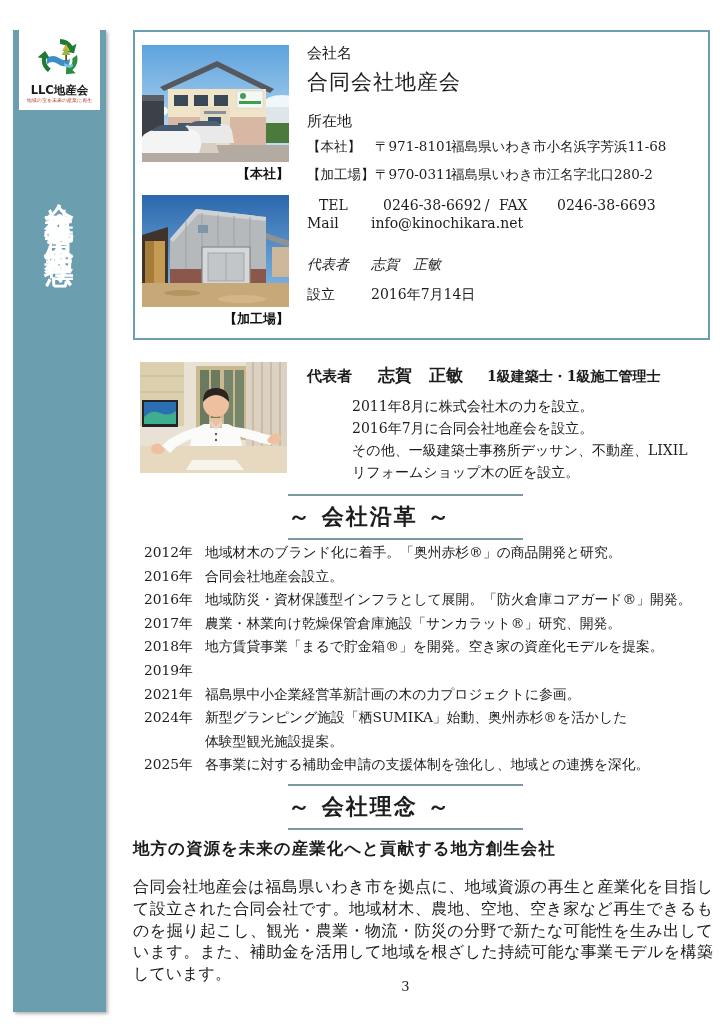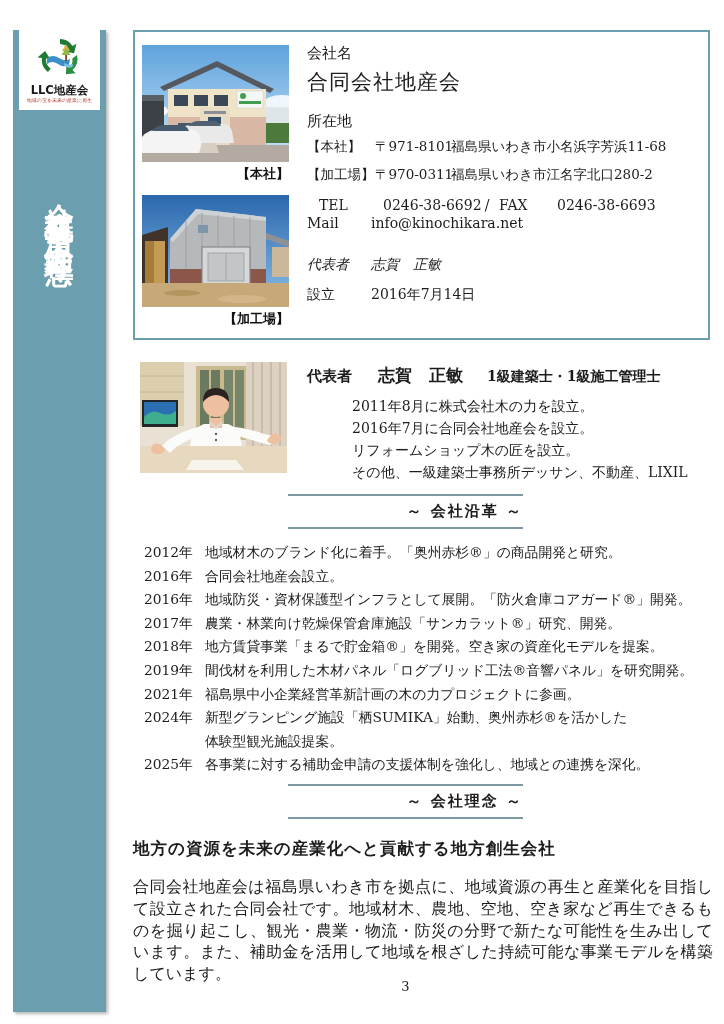--- a/index.html
+++ b/index.html
@@ -54,23 +54,23 @@
   .r-est .lbl{width:64px;}
   
   .rep-photo{left:140px;top:362px;}
   .rep-head{position:absolute;left:307px;top:364px;white-space:nowrap;display:flex;align-items:baseline;}
   .rep-head .rh-label{font-size:15px;font-weight:bold;}
   .rep-head .rh-name{font-size:17px;font-weight:bold;margin-left:26px;}
   .rep-head .rh-qual{font-size:14px;font-weight:bold;margin-left:24px;}
   .rep-bio{position:absolute;left:307px;top:395px;font-size:14px;line-height:22px;margin-left:45px;}
   
   .sec-heading{
-    position:absolute;left:288px;width:235px;text-align:right;
+    position:absolute;left:288px;width:235px;text-align:left;
     border-top:2px solid #7c99a3;border-bottom:2px solid #7c99a3;
-    padding:6px 0;font-size:15px;font-weight:bold;letter-spacing:2px;box-sizing:border-box;
+    padding:6px 0;font-size:22px;font-weight:bold;letter-spacing:2px;box-sizing:border-box;
   }
   .h-history{top:494px;}
   .h-philosophy{top:784px;}
   
   .timeline{position:absolute;left:144px;top:541px;width:572px;font-size:13.8px;}
   .tl-row{display:flex;line-height:23.6px;}
   .tl-year{width:61px;flex:none;}
   .tl-text{white-space:pre-line;}
   
   .phil-statement{position:absolute;left:133px;top:838px;width:579px;font-weight:bold;font-size:16.5px;letter-spacing:1px;}
@@ -258,23 +258,23 @@
     <span class="rh-label">代表者</span>
     <span class="rh-name">志賀　正敏</span>
     <span class="rh-qual">1級建築士・1級施工管理士</span>
   </div>
   <div class="rep-bio">
 
       <div>2011年8月に株式会社木の力を設立。</div>
 
       <div>2016年7月に合同会社地産会を設立。</div>
 
+      <div>その他、一級建築士事務所デッサン、不動産、LIXIL</div>
+
       <div>リフォームショップ木の匠を設立。</div>
-
-      <div>その他、一級建築士事務所デッサン、不動産、LIXIL</div>
     </div>
 
   <div class="sec-heading h-history">～ 会社沿革 ～</div>
   <div class="timeline">
 
       <div class="tl-row">
         <span class="tl-year">2012年</span>
         <span class="tl-text">地域材木のブランド化に着手。「奥州赤杉®」の商品開発と研究。</span>
       </div>
 
@@ -293,21 +293,20 @@
         <span class="tl-text">農業・林業向け乾燥保管倉庫施設「サンカラット®」研究、開発。</span>
       </div>
 
       <div class="tl-row">
         <span class="tl-year">2018年</span>
         <span class="tl-text">地方賃貸事業「まるで貯金箱®」を開発。空き家の資産化モデルを提案。</span>
       </div>
 
       <div class="tl-row">
         <span class="tl-year">2019年</span>
-        <span class="tl-text">間伐材を利用した木材パネル「ログブリッド工法®音響パネル」を研究開発。</span>
       </div>
 
       <div class="tl-row">
         <span class="tl-year">2021年</span>
         <span class="tl-text">福島県中小企業経営革新計画の木の力プロジェクトに参画。</span>
       </div>
 
       <div class="tl-row">
         <span class="tl-year">2024年</span>
         <span class="tl-text">新型グランピング施設「栖SUMIKA」始動、奥州赤杉®を活かした

